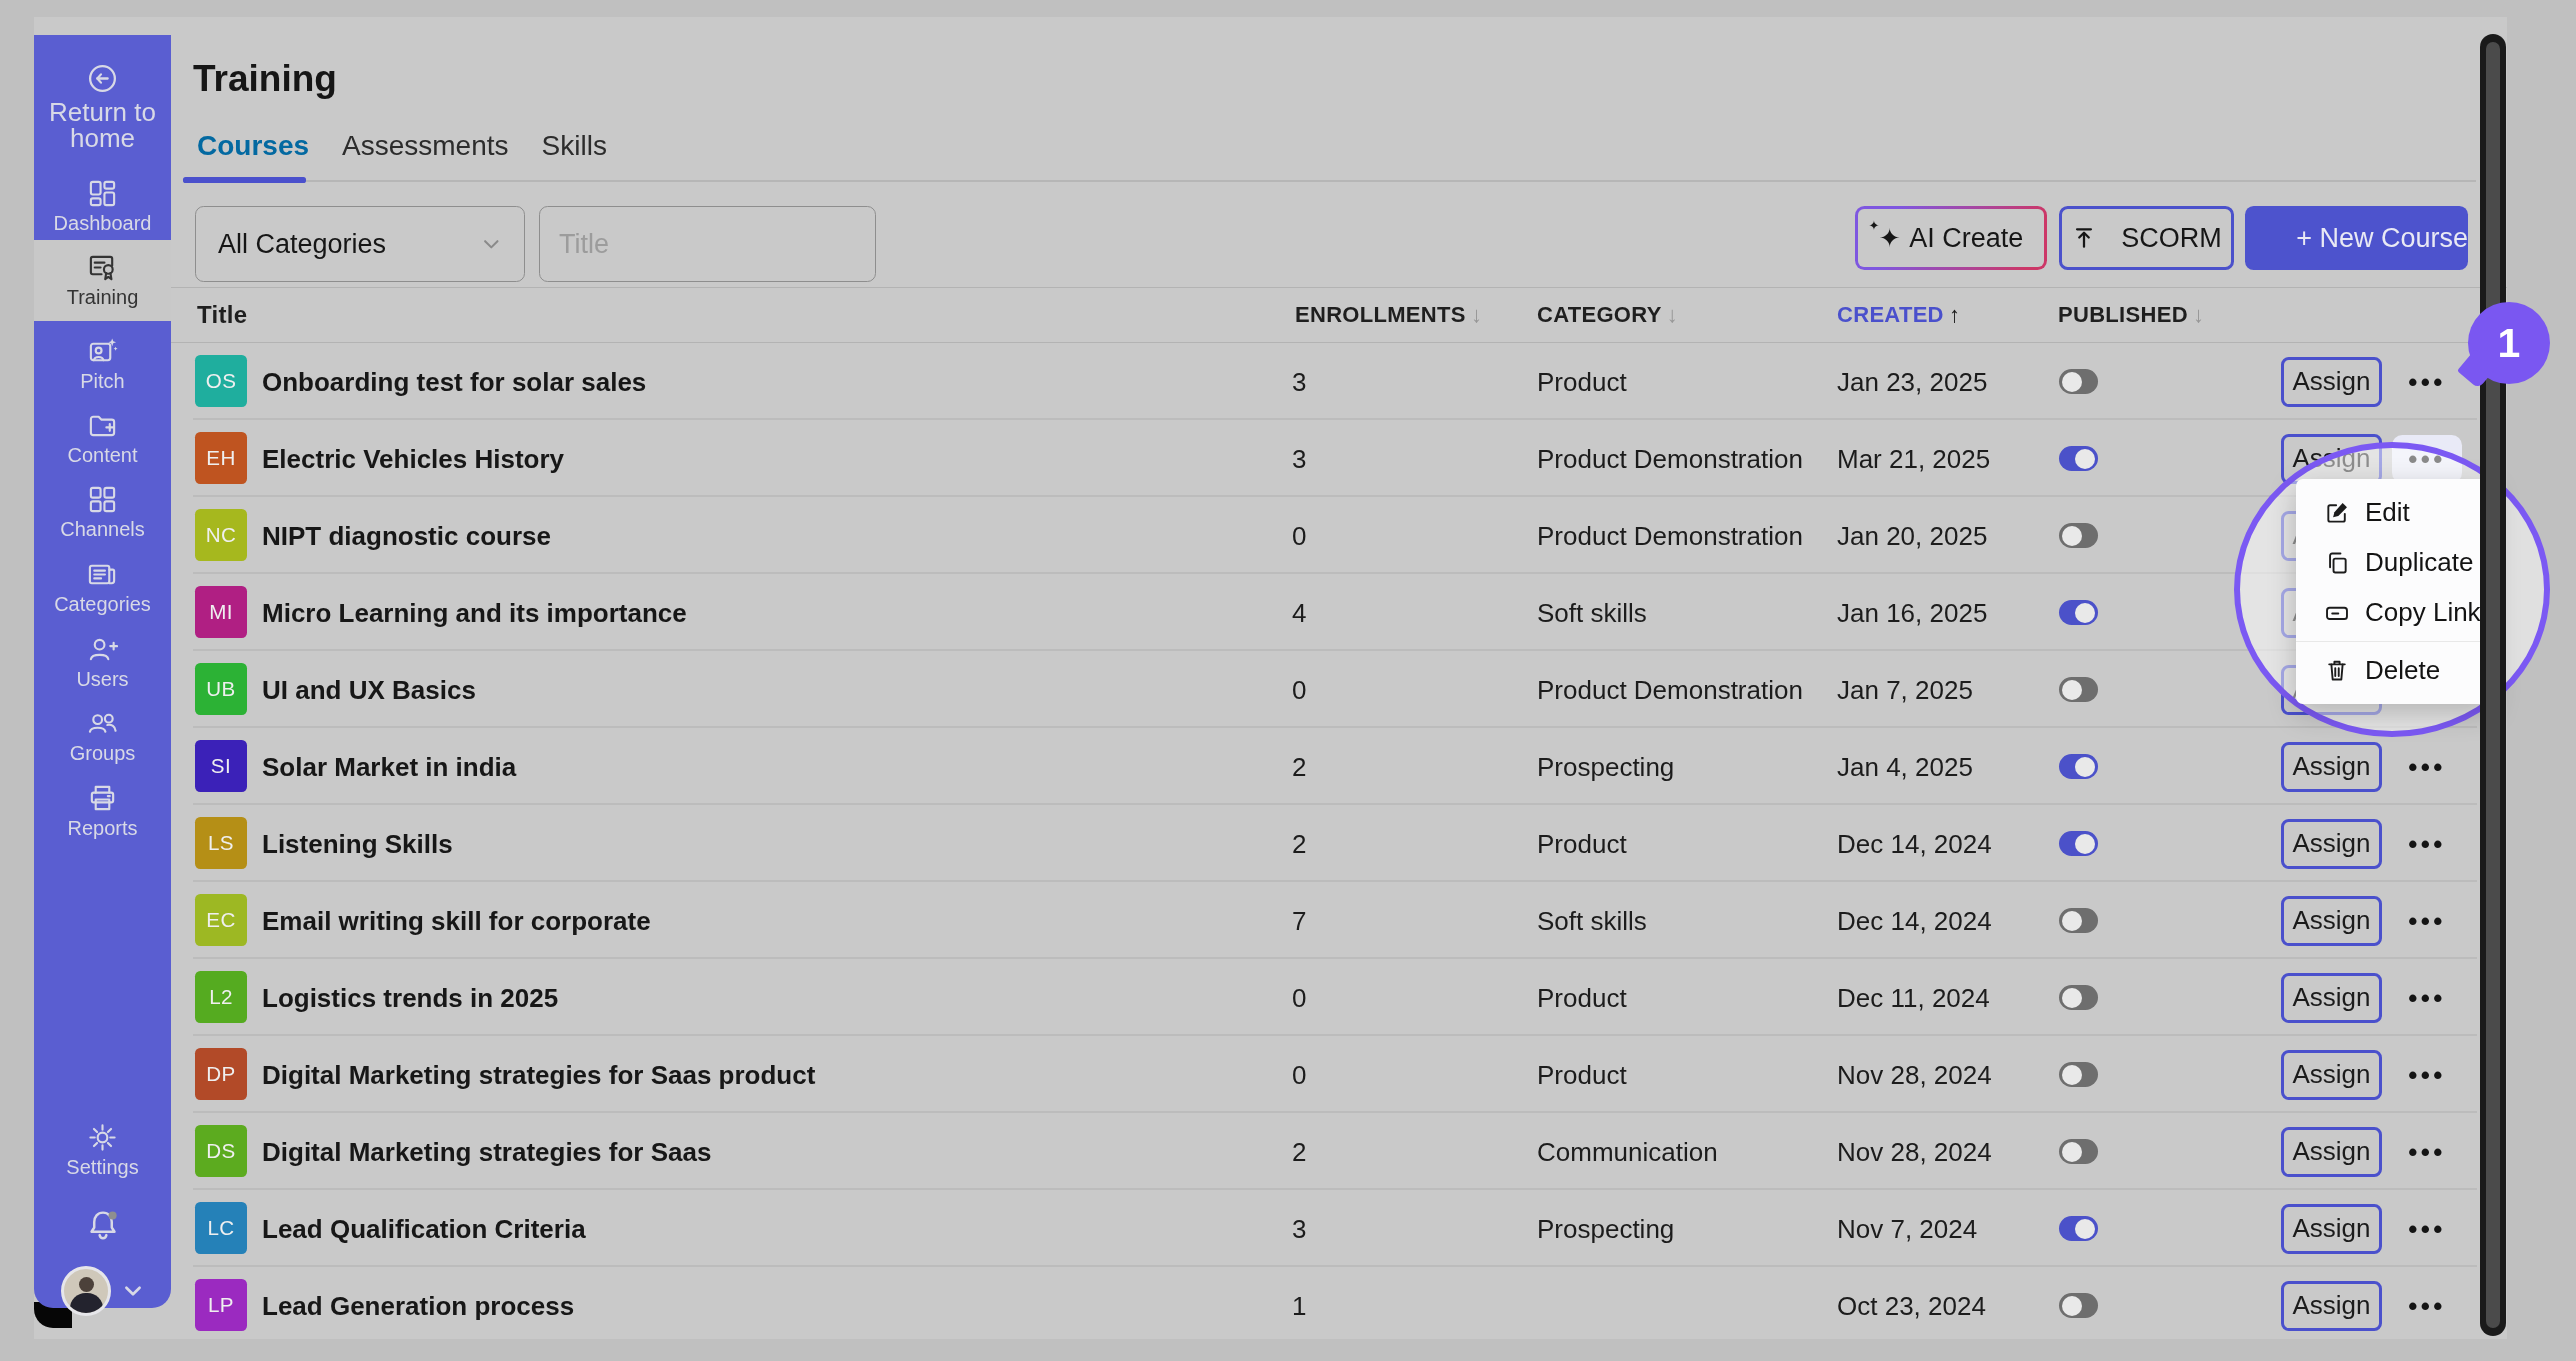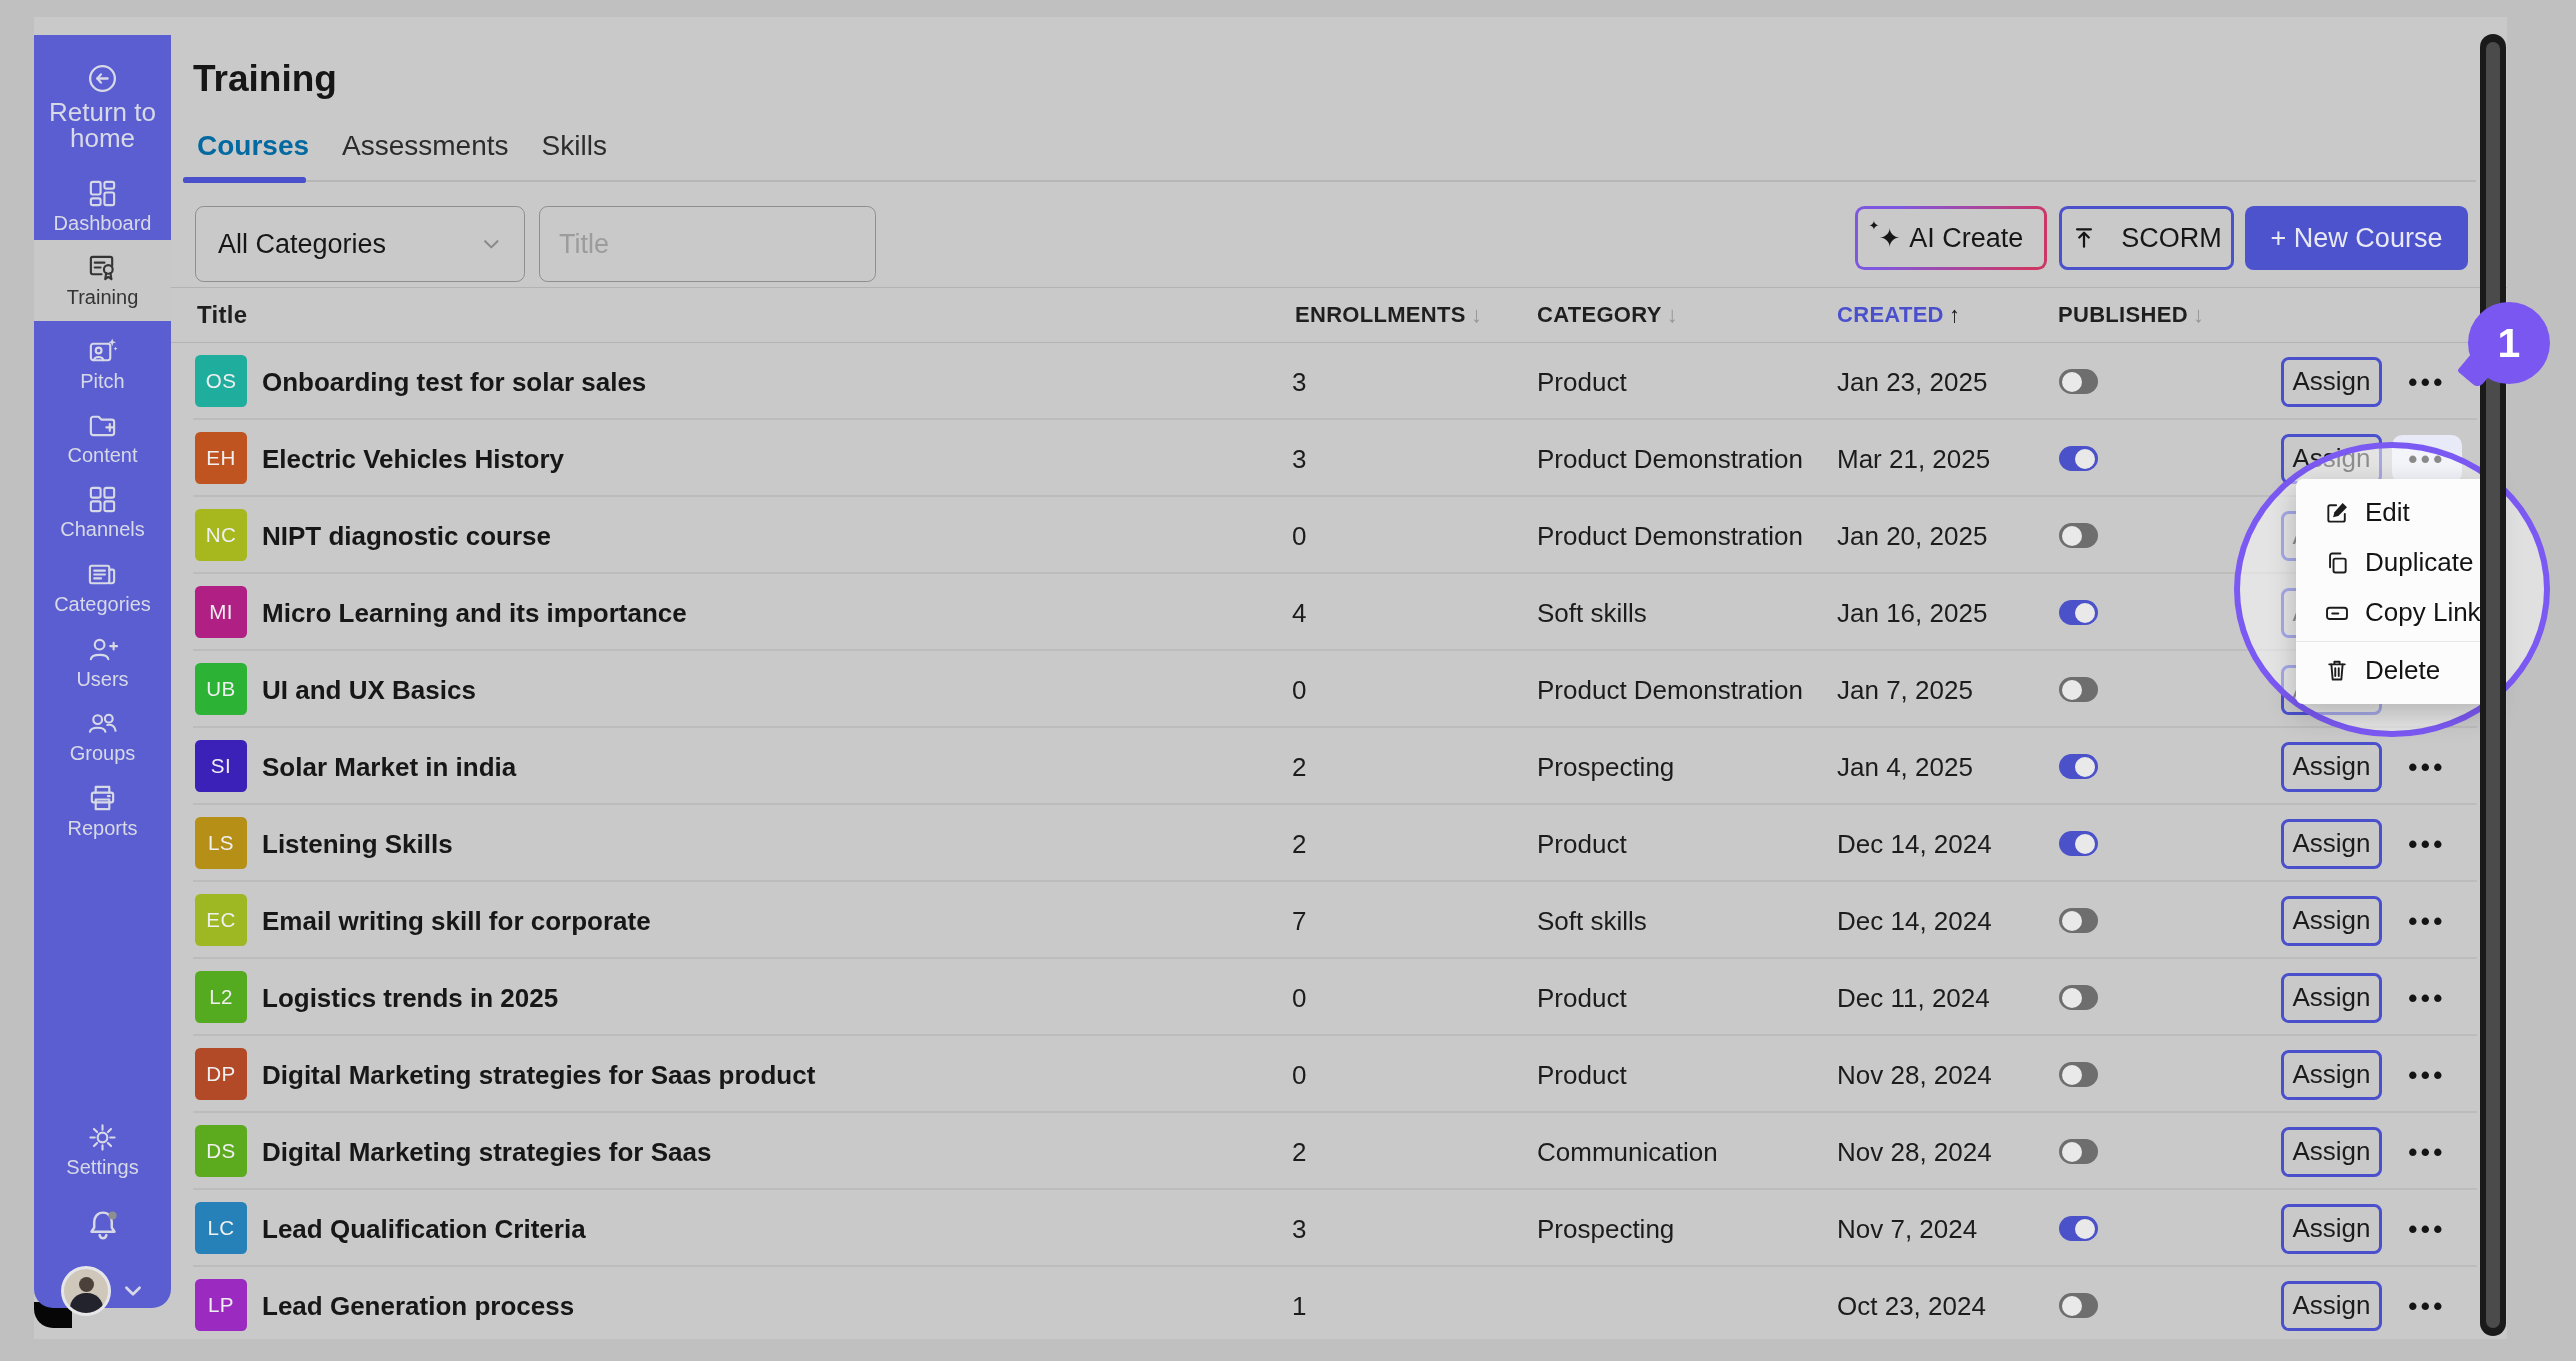--- a/index.html
+++ b/index.html
@@ -41,21 +41,21 @@
   .search-box { position:absolute; left:505px; top:0; width:337px; height:76px; border:1.7px solid #8e8e8e; border-radius:8.6px; display:flex; align-items:center; padding:0 19px; }
   .search-box input { flex:1; border:none; outline:none; background:transparent; font-size:27px; font-family:inherit; color:#222; }
   .search-box input::placeholder { color:#9c9c9c; }
   .btn { display:flex; align-items:center; justify-content:center; gap:24px; font-size:27px; cursor:pointer; border-radius:8.6px; font-weight:500; }
   .ai-outer { position:absolute; left:1821px; top:0; width:192px; height:64px; border-radius:9.4px; padding:3.4px;
               background:linear-gradient(110deg,#7e57e0 20%,#cc3767 90%); cursor:pointer; }
   .ai-inner { width:100%; height:100%; border-radius:6px; background:#c9c9c9; display:flex; align-items:center; justify-content:center; gap:8.6px; font-size:27px; color:#161616; }
   .spark { position:relative; font-size:26px; line-height:26px; }
   .spark:before { content:"\2726"; position:absolute; left:-10.3px; top:-12px; font-size:13px; }
   .scorm { position:absolute; left:2025px; top:0; width:175px; height:64px; border:3.4px solid #4b51cb; background:transparent; color:#161616; }
-  .newcourse { position:absolute; left:2211px; top:0; width:223px; height:64px; background:#4d53cd; color:#e9e9f4; border:none; }
+  .newcourse { position:absolute; left:2211px; top:0; width:223px; height:64px; background:#4d53cd; color:#e9e9f4; border:none;justify-content:flex-end; }
 
   
   .thead { position:absolute; left:0; top:270px; width:2473px; height:56px; border-top:1.7px solid #b3b3b3; border-bottom:1.7px solid #b3b3b3; }
   .th { position:absolute; top:50%; transform:translateY(-50%); font-size:22px; font-weight:700; letter-spacing:0.3px; color:#1f1f1f; cursor:pointer; white-space:nowrap; }
   .th .arr { color:#979797; font-weight:400; margin-left:5.2px; }
   .th.created { color:#4a50cc; }
   .th.created .arr { color:#1b1b1b; }
   .rows { position:absolute; left:0; top:326px; width:2473px; }
   .row { position:relative; height:77px; }
   .row:after { content:""; position:absolute; left:159px; right:30px; bottom:0; height:1.7px; background:#bcbcbc; }

